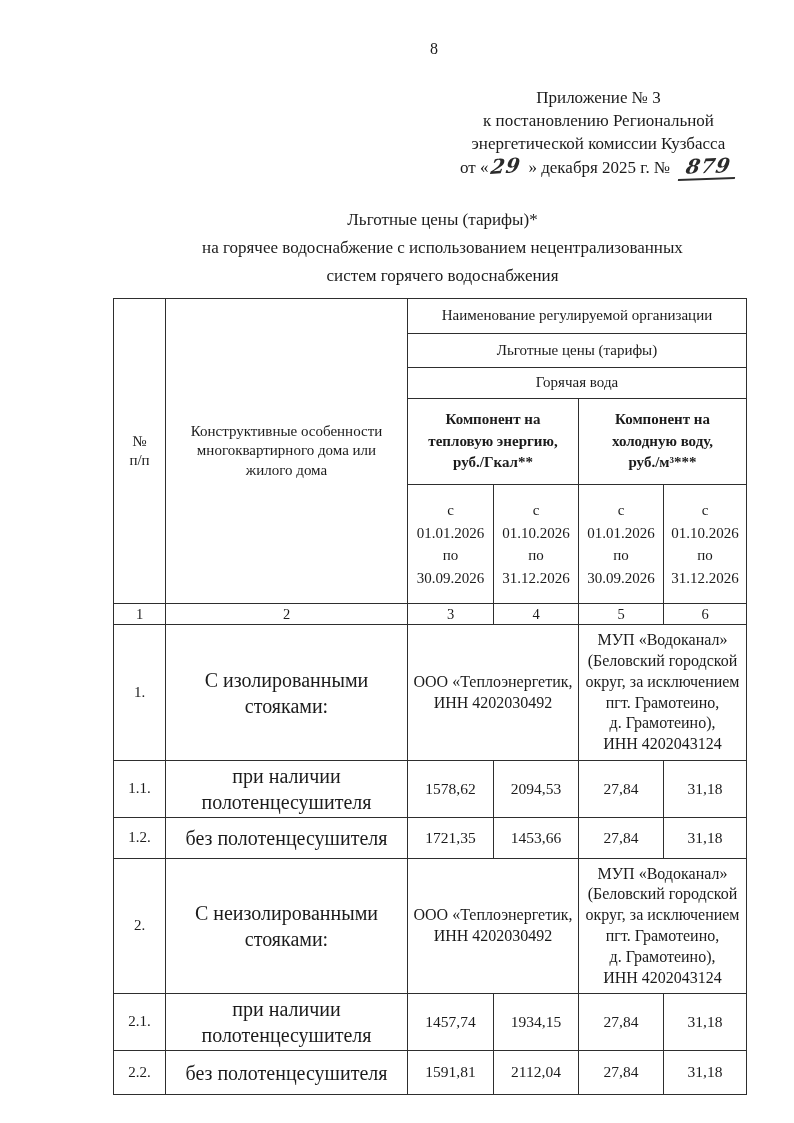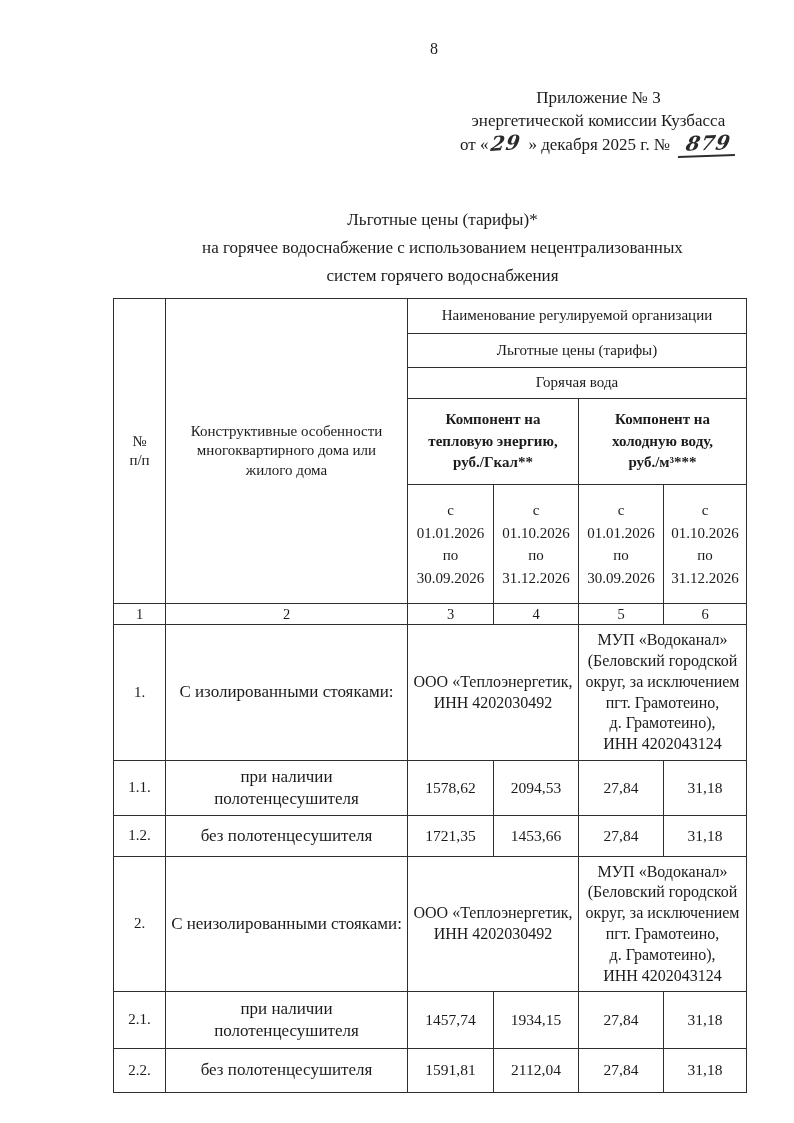--- a/index.html
+++ b/index.html
@@ -90,32 +90,33 @@
   .r-comp   td { height: 81px; line-height: 1.45; font-weight: bold; }
   .r-dates  td { height: 114px; line-height: 1.5; }
   .r-idx    td { height: 20px; padding: 0 4px; font-size: 14.5px; }
   .r-body-org td { height: 131px; }
   .r-body-org.second td { height: 130px; }
   .r-sub-tall td { height: 50px; }
   .r-sub-tall.second td { height: 52px; }
   .r-sub-short td { height: 36px; }
   .r-sub-short.second td { height: 39px; }
   .cell-values { font-size: 15.5px; margin-top: 8px; }
-  .feature-cell { font-size: 17px; line-height: 1.35; }
+  .feature-cell { font-size: 20px; line-height: 1.35; }
   .org-cell { font-size: 16px; line-height: 1.32; }
 </style>
 </head>
 <body>
 
 <div class="page">
 
   <div class="page-number">8</div>
 
   <div class="doc-header">
     <div>Приложение № 3</div>
+    <div>к постановлению Региональной</div>
     <div>энергетической комиссии Кузбасса</div>
     <div class="date-line">
       <span>от «</span><span class="handwritten hand-day">29</span><span>» декабря 2025 г. №</span><span class="handwritten hand-number">879</span>
     </div>
   </div>
 
   <div class="doc-title">
     <div>Льготные цены (тарифы)*</div>
     <div>на горячее водоснабжение с использованием нецентрализованных</div>
     <div>систем горячего водоснабжения</div>

